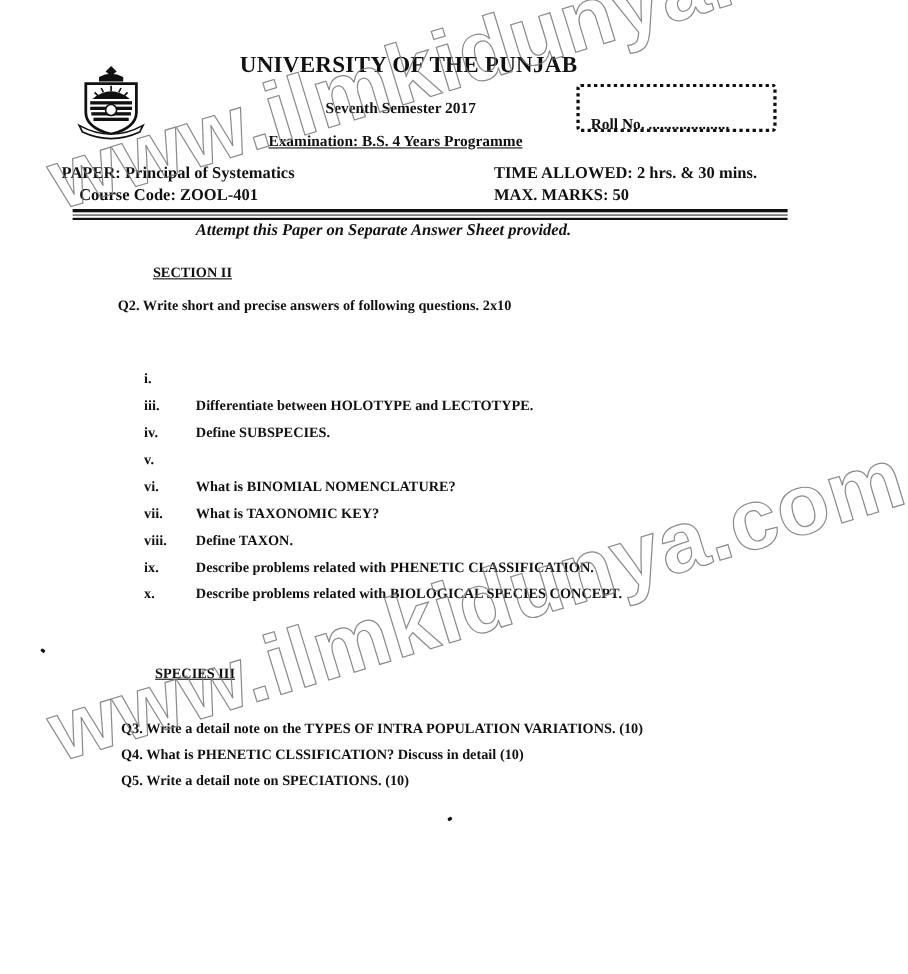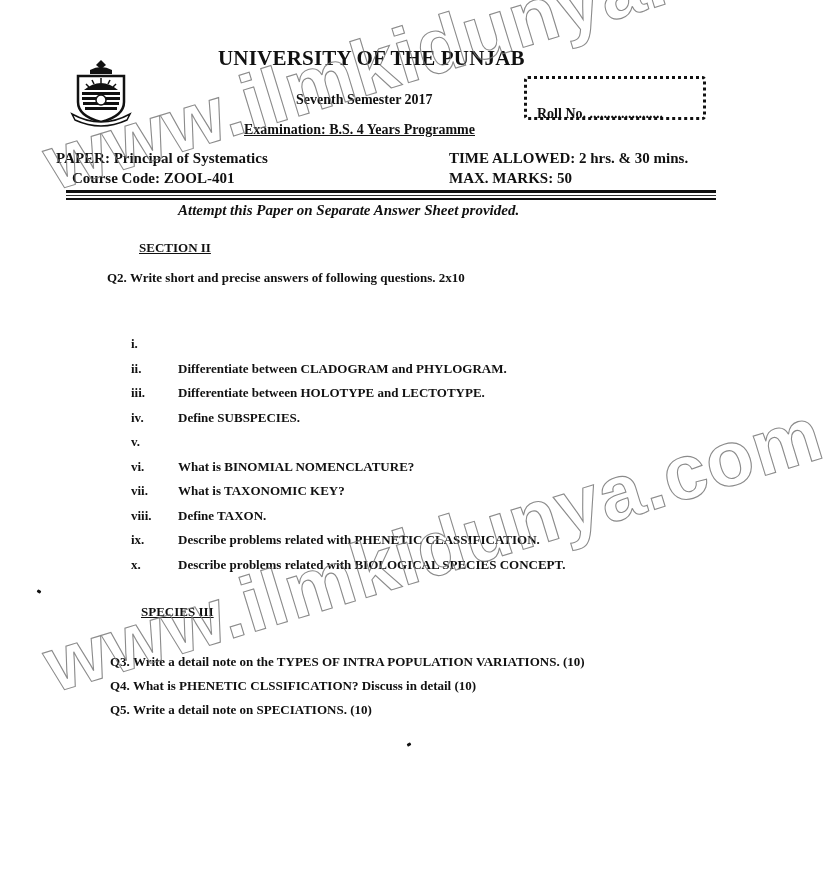--- a/index.html
+++ b/index.html
@@ -107,24 +107,20 @@
 <div class="abs attempt">Attempt this Paper on Separate Answer Sheet provided.</div>
 
 <div class="abs section sec2">SECTION II</div>
 <div class="abs q2">Q2. Write short and precise answers of following questions.  2x10</div>
 
 <div class="abs items">
   <div class="item">
       <span class="num">i.</span>
     </div>
   <div class="item">
-      <span class="num">ii.</span>
-      <span class="txt">Differentiate between CLADOGRAM and PHYLOGRAM.</span>
-    </div>
-  <div class="item">
       <span class="num">iii.</span>
       <span class="txt">Differentiate between HOLOTYPE and LECTOTYPE.</span>
     </div>
   <div class="item">
       <span class="num">iv.</span>
       <span class="txt">Define SUBSPECIES.</span>
     </div>
   <div class="item">
       <span class="num">v.</span>
     </div>

